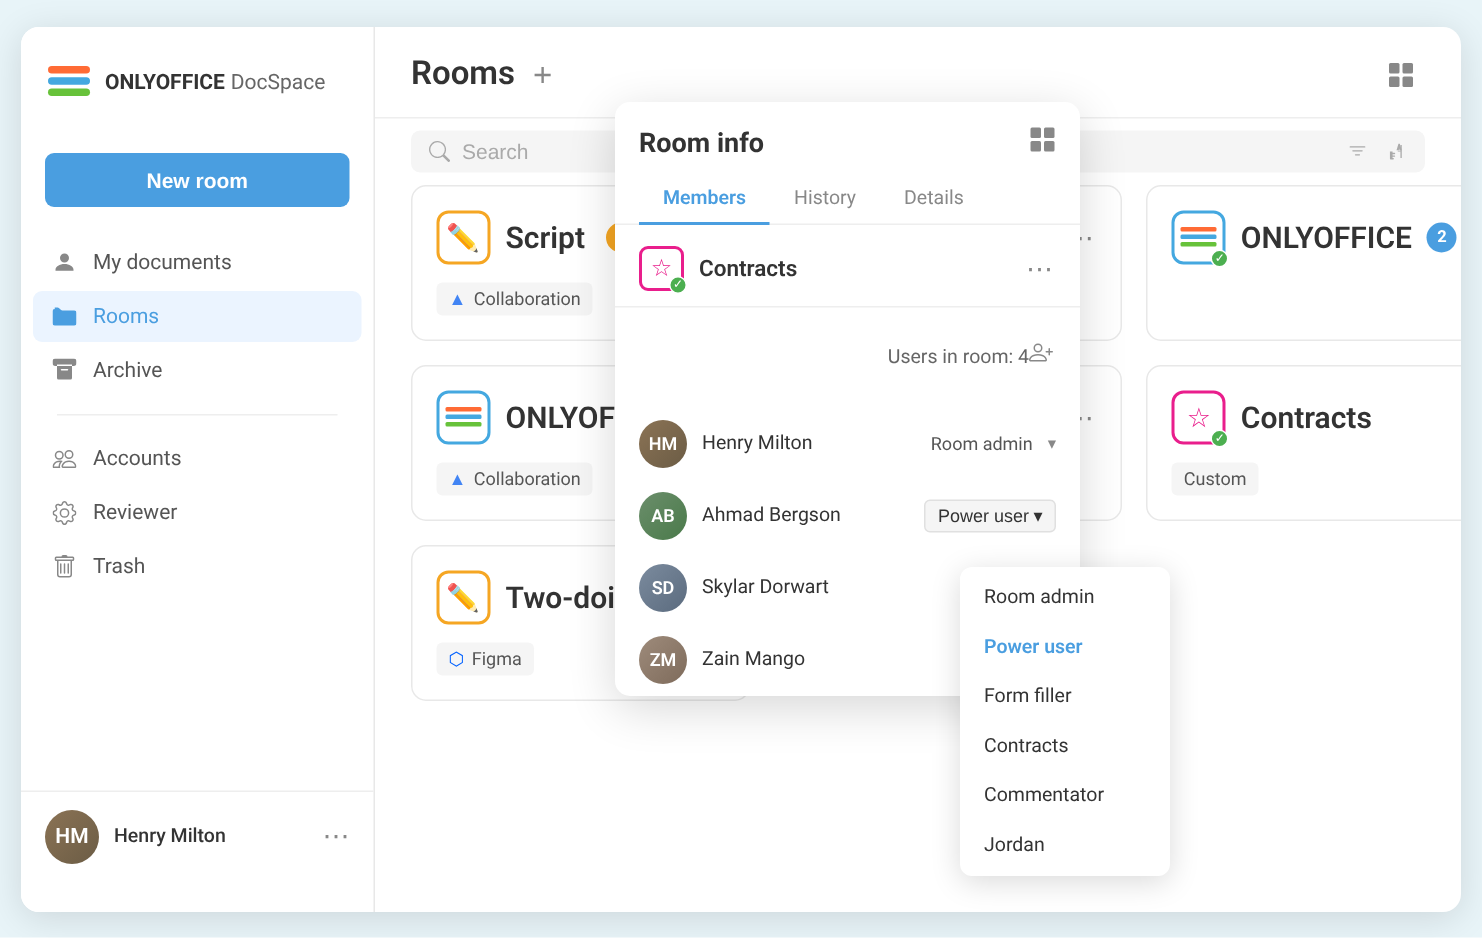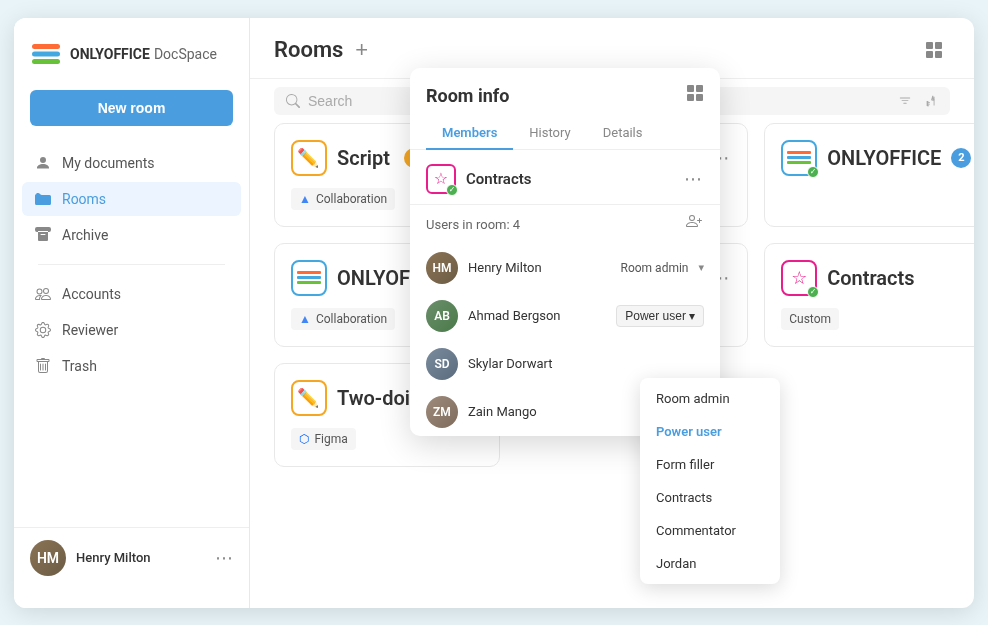--- a/index.html
+++ b/index.html
@@ -43,21 +43,21 @@
       font-weight: 700;
       color: #333;
     }
 
     .logo-subtext {
       color: #666;
       font-weight: 400;
     }
 
     .new-room-btn {
-      margin: 0 16px 20px;
+      margin: 12px 16px 20px;
       background: #4A9EE0;
       color: #fff;
       border: none;
       border-radius: 6px;
       padding: 10px 16px;
       font-size: 14px;
       font-weight: 600;
       cursor: pointer;
       text-align: center;
     }
@@ -403,22 +403,22 @@
     .contracts-name {
       font-size: 15px;
       font-weight: 600;
       color: #333;
       flex: 1;
     }
 
     .users-count-row {
       display: flex;
       align-items: center;
-      justify-content: space-between;
-      padding: 8px 16px;
+      justify-content: flex-end;
+      padding: 22px 16px;
     }
 
     .users-count-text {
       font-size: 13px;
       color: #666;
     }
 
     .add-user-btn {
       background: none;
       border: none;

